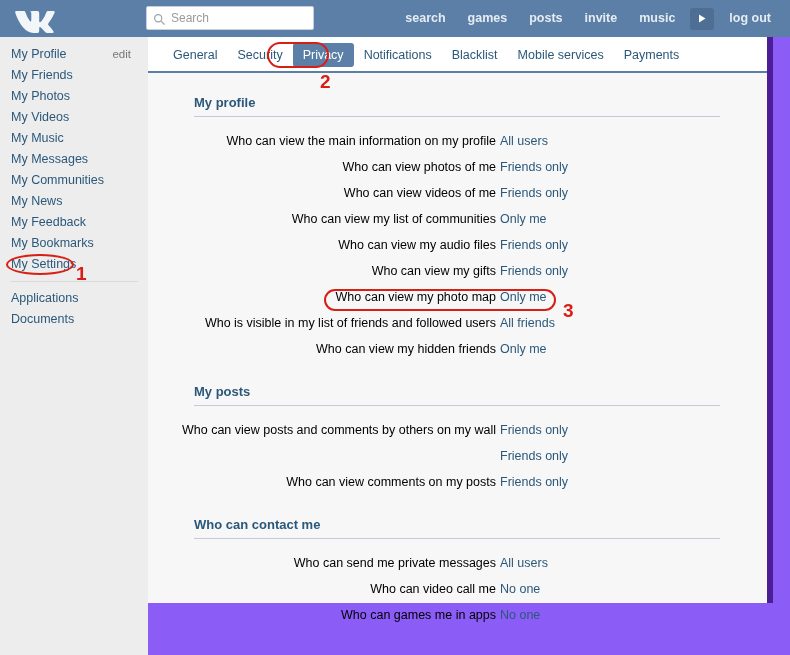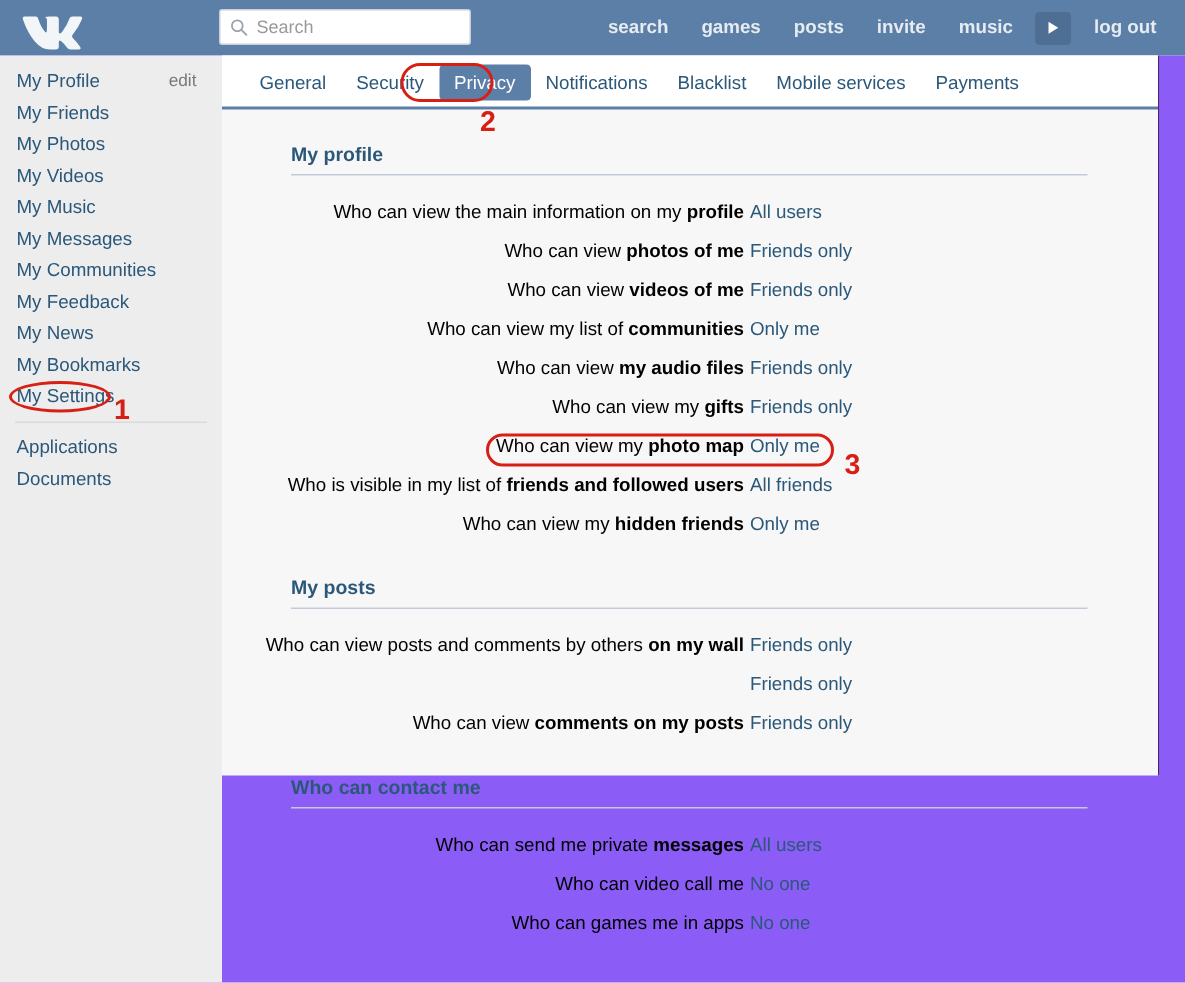--- a/index.html
+++ b/index.html
@@ -119,23 +119,23 @@
     color: #d81f16;
     font-family: "Liberation Sans", sans-serif;
     font-size: 19px;
     font-weight: bold;
     pointer-events: none;
   }
 
   
   .content {
     position: absolute; left: 148px; top: 0;
-    width: 625px; height: 480px;
+    width: 625px; height: 566px;
     background: #f7f7f7;
-    border-right: 1px solid #4c1d95;
+    border-right: 6px solid #4c1d95;
   }
   .tabbar {
     position: relative;
     height: 36px;
     background: #ffffff;
     border-bottom: 2px solid #5b7fa6;
   }
   .tabs {
     position: absolute; left: 15px; top: 6px;
     display: flex; align-items: center;
@@ -181,21 +181,21 @@
     font-size: 12.5px;
   }
   .row-label {
     position: absolute;
     left: 0;
     width: 348px;
     text-align: right;
     color: #000000;
     white-space: nowrap;
   }
-  .row-label b { font-weight: bold; margin-top: 20px; }
+  .row-label b { font-weight: normal; margin-top: 20px; }
   .row-value {
     position: absolute;
     left: 352px;
     color: #2b587a;
     cursor: pointer;
     white-space: nowrap;
   }
 
   .sec-gap { height: 22px; }
 </style>
@@ -263,24 +263,24 @@
     <div class="side-item">
       <span>My Music</span>
     </div>
     <div class="side-item">
       <span>My Messages</span>
     </div>
     <div class="side-item">
       <span>My Communities</span>
     </div>
     <div class="side-item">
+      <span>My News</span>
+    </div>
+    <div class="side-item">
       <span>My Feedback</span>
-    </div>
-    <div class="side-item">
-      <span>My News</span>
     </div>
     <div class="side-item">
       <span>My Bookmarks</span>
     </div>
     <div class="side-item">
       <span>My Settings</span>
     </div>
 
     <div class="side-sep"></div>
 

